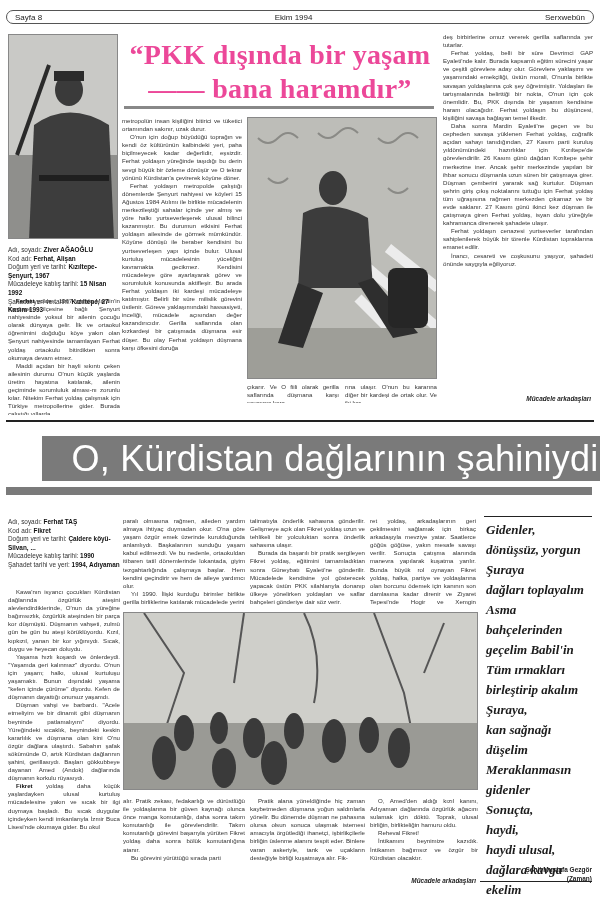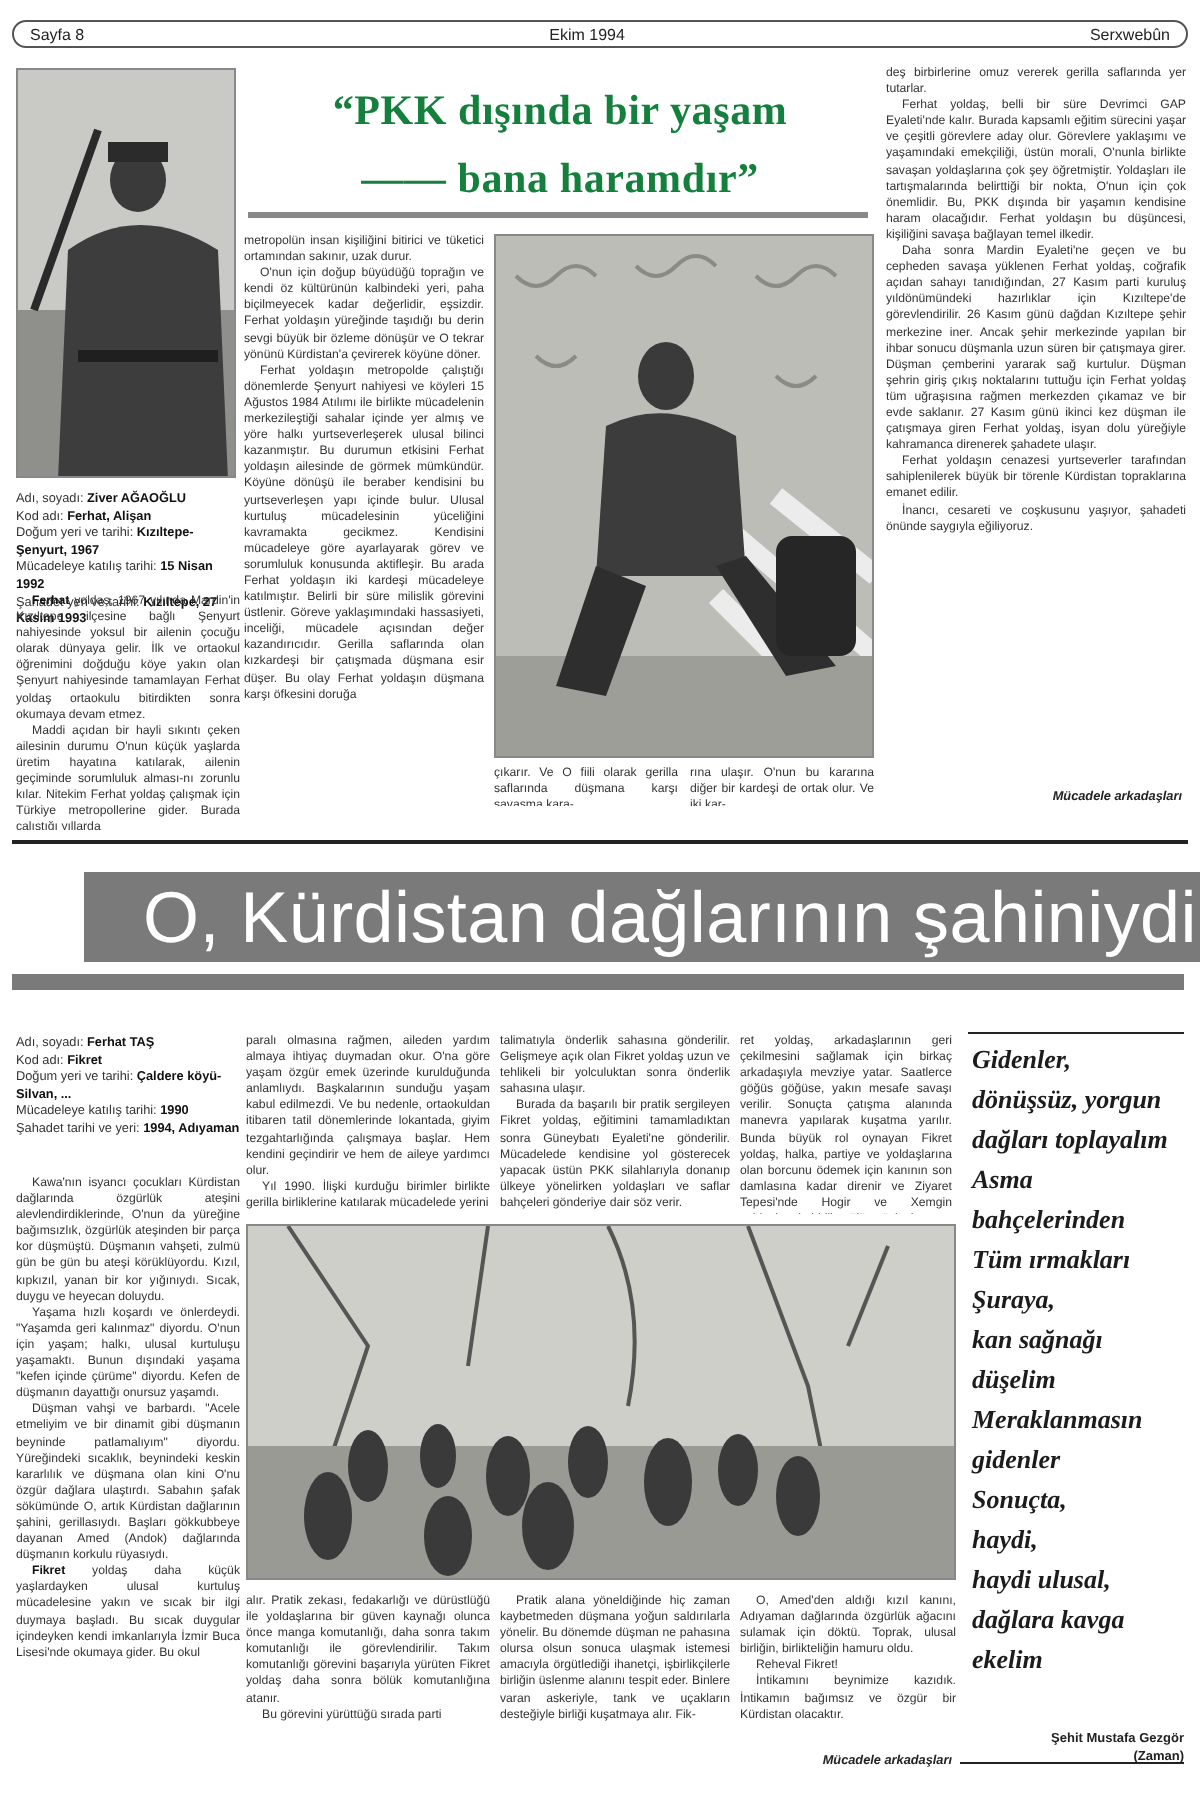--- a/index.html
+++ b/index.html
@@ -16,22 +16,22 @@
   .col p { text-indent: 8px; margin: 0; }
   .col p.noindent { text-indent: 0; }
   .col b { color: #111; }
   .bio { font-size: 6.4px; line-height: 8.6px; color: #333; }
   .bio b { color: #111; }
   .photo {
     background: linear-gradient(160deg, #cfcfcf 0%, #9a9a9a 40%, #6d6d6d 70%, #b4b4b4 100%);
     border: 1px solid #888; overflow: hidden;
   }
   .headline1 {
-    font-family: "Liberation Serif", serif; font-weight: bold; color: #15803d;
-    text-align: center; font-size: 21px; line-height: 34px; letter-spacing: 0.3px;
+    font-family: "Liberation Serif", serif; font-weight: bold; color: #ec4899;
+    text-align: center; font-size: 28px; line-height: 34px; letter-spacing: 0.3px;
   }
   .rule-thick { background: #222; height: 3px; }
   .rule-grey { background: #888; height: 4px; }
   .banner {
     left: 6px; top: 436px; width: 586px; height: 45px; background: #7a7a7a;
     color: #fff; font-size: 36px; line-height: 45px; text-align: center;
     font-family: "Liberation Sans", sans-serif; letter-spacing: 0.2px; margin-left: 36px;
   }
   .banner-under { left: 6px; top: 487px; width: 586px; height: 8px; background: #7a7a7a; }
   .sig { font-style: italic; font-weight: bold; font-size: 6.4px; color: #222; text-align: right; }
@@ -197,23 +197,26 @@
   <p>O, Amed'den aldığı kızıl kanını, Adıyaman dağlarında özgürlük ağacını sulamak için döktü. Toprak, ulusal birliğin, birlikteliğin hamuru oldu.</p>
   <p>Reheval Fikret!</p>
   <p>İntikamını beynimize kazıdık. İntikamın bağımsız ve özgür bir Kürdistan olacaktır.</p>
 </div>
 <div class="abs sig" style="left:370px;top:877px;width:106px;">Mücadele arkadaşları</div>
 
 <div class="abs hline" style="left:484px;top:516px;width:108px;"></div>
 <div class="abs poem" style="left:486px;top:520px;width:110px;font-size:13px;line-height:20px;">
   <div>Gidenler,</div>
   <div>dönüşsüz, yorgun</div>
+  <div>Şuraya</div>
   <div>dağları toplayalım</div>
   <div>Asma bahçelerinden</div>
+  <div>geçelim  Babil'in</div>
   <div>Tüm ırmakları</div>
+  <div>birleştirip akalım</div>
   <div>Şuraya,</div>
   <div>kan sağnağı düşelim</div>
   <div>Meraklanmasın gidenler</div>
   <div>Sonuçta,</div>
   <div>haydi,</div>
   <div>haydi ulusal,</div>
   <div>dağlara kavga ekelim</div>
 </div>
 <div class="abs poem-credit" style="left:484px;top:866px;width:108px;font-size:6.5px;line-height:8.5px;">
   <div>Şehit Mustafa Gezgör</div>

